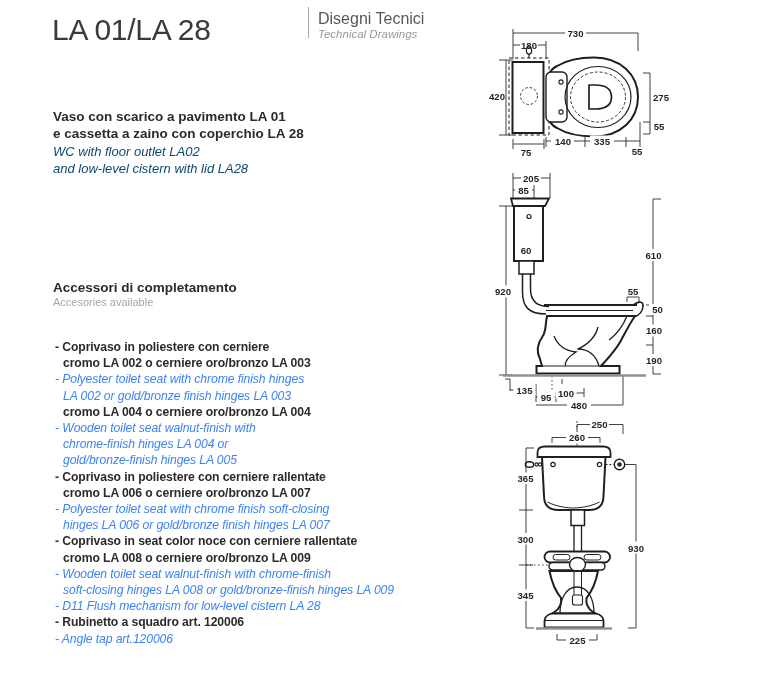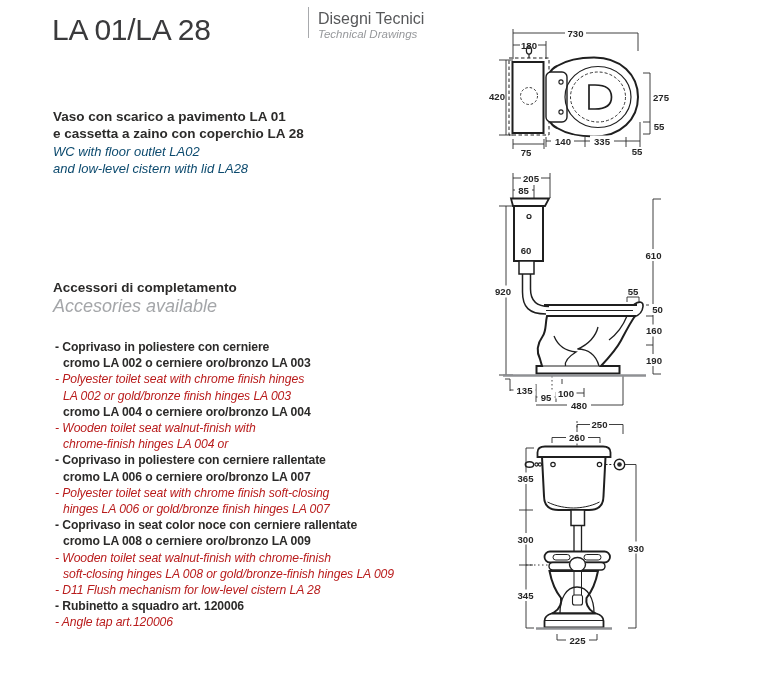--- a/index.html
+++ b/index.html
@@ -15,25 +15,25 @@
   .hdr-divider { position:absolute; left:308px; top:7px; width:1px; height:31px; background:#a8aaad; }
   .hdr-block { position:absolute; left:318px; top:10px; white-space:nowrap; }
   .hdr-it { font-size:16px; color:#57585a; }
   .hdr-en { font-size:11.5px; font-style:italic; color:#96989b; margin-top:0; }
 
   .intro-it { position:absolute; left:53px; top:87px; font-size:13.5px; font-weight:bold; color:#2c2b2a; line-height:17px; white-space:nowrap;margin-top:21px; }
   .intro-en { position:absolute; left:53px; top:144px; font-size:13px; font-style:italic; color:#0c4a6e; line-height:16.5px; white-space:nowrap; }
 
   .acc-head { position:absolute; left:53px; top:280px; white-space:nowrap; }
   .acc-head .h-it { font-size:13.5px; font-weight:bold; color:#2c2b2a; }
-  .acc-head .h-en { font-size:18px; font-style:italic; color:#a4a6a9; margin-top:1px; }
+  .acc-head .h-en { font-size:11px; color:#a4a6a9; margin-top:1px; }
 
   .acc-list { position:absolute; left:55px; top:339px; font-size:12.2px; line-height:16.2px; letter-spacing:-0.1px; white-space:nowrap; }
   .acc-list .b { font-weight:bold; color:#2c2b2a; }
-  .acc-list .i { font-style:italic; color:#b91c1c; }
+  .acc-list .i { font-style:italic; color:#3b82f6; }
   .acc-list .c { padding-left:8px; }
 
   .svg-abs { position:absolute; }
   .dim { font-family:"Liberation Sans", sans-serif; font-size:9.6px; font-weight:bold; fill:#262626; }
 </style>
 </head>
 <body>
 
 <div class="page">
 
@@ -59,20 +59,21 @@
   </div>
 
   <div class="acc-list">
     <div class="b">- Coprivaso in poliestere con cerniere</div>
     <div class="b c">cromo LA 002 o cerniere oro/bronzo LA 003</div>
     <div class="i">- Polyester toilet seat with chrome finish hinges</div>
     <div class="i c">LA 002 or gold/bronze finish hinges LA 003</div>
     <div class="b c">cromo LA 004 o cerniere oro/bronzo LA 004</div>
     <div class="i">- Wooden toilet seat walnut-finish with</div>
     <div class="i c">chrome-finish hinges LA 004 or</div>
+    <div class="i c">gold/bronze-finish hinges LA 005</div>
     <div class="b">- Coprivaso in poliestere con cerniere rallentate</div>
     <div class="b c">cromo LA 006 o cerniere oro/bronzo LA 007</div>
     <div class="i">- Polyester toilet seat with chrome finish soft-closing</div>
     <div class="i c">hinges LA 006 or gold/bronze finish hinges LA 007</div>
     <div class="b">- Coprivaso in seat color noce con cerniere rallentate</div>
     <div class="b c">cromo LA 008 o cerniere oro/bronzo LA 009</div>
     <div class="i">- Wooden toilet seat walnut-finish with chrome-finish</div>
     <div class="i c">soft-closing hinges LA 008 or gold/bronze-finish hinges LA 009</div>
     <div class="i">- D11 Flush mechanism for low-level cistern LA 28</div>
     <div class="b">- Rubinetto a squadro art. 120006</div>

